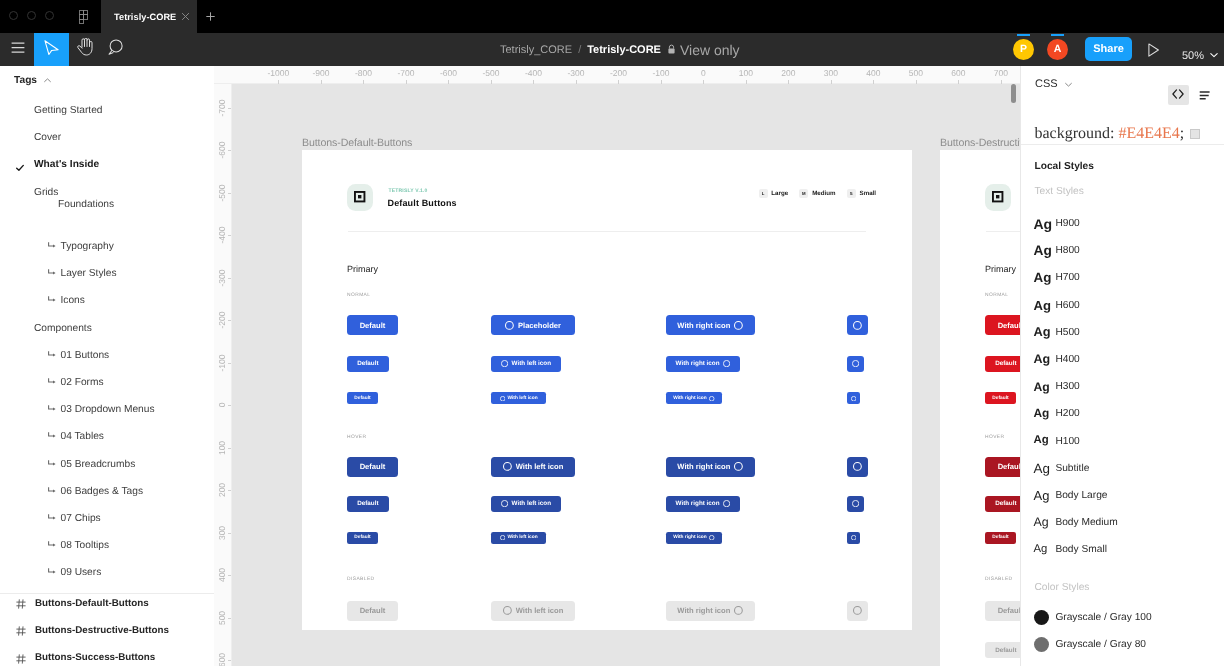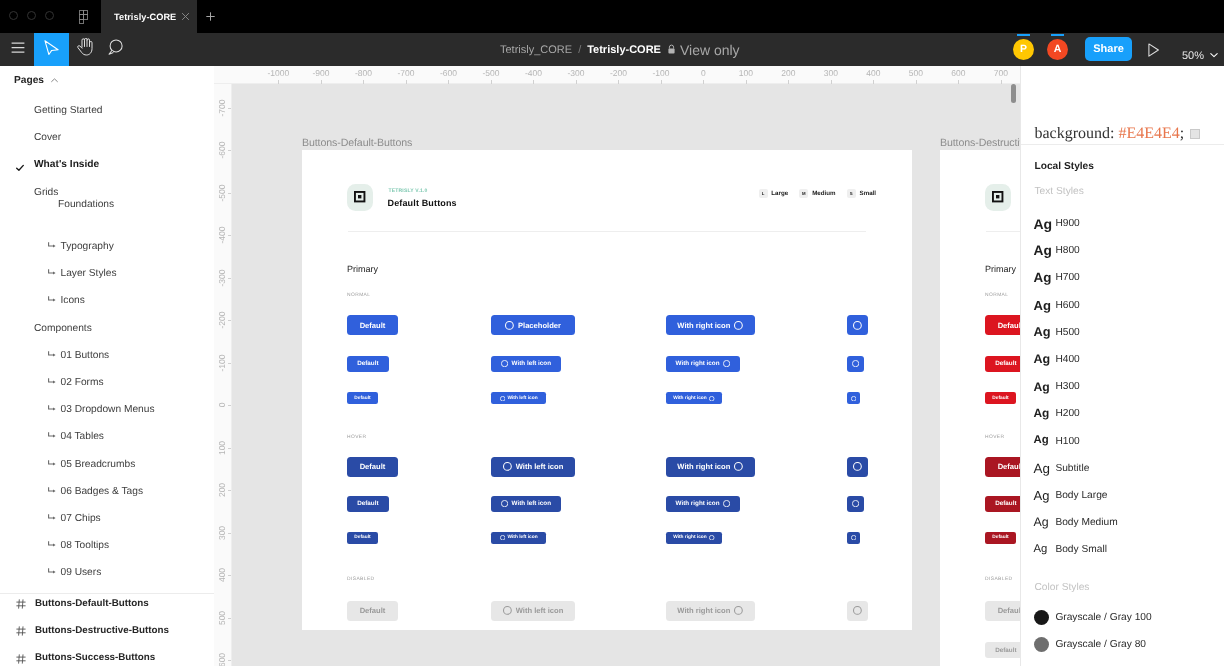--- a/index.html
+++ b/index.html
@@ -198,21 +198,21 @@
       <span>
         <svg width="10" height="10" viewBox="0 0 10 10">
             <path d="M1.8 3.6 L5 6.6 L8.2 3.6" fill="none" stroke="#fff" stroke-width="1.05" stroke-linecap="round" stroke-linejoin="round"></path>
           </svg>
       </span>
     </div>
   </div>
 
   <div class="sidebar">
     <div class="sb-head">
-      <span class="sb-head-t">Pages</span>
+      <span class="sb-head-t">Tags</span>
       <span class="sb-head-c">
         <svg width="9" height="9" viewBox="0 0 9 9">
             <path d="M1.6 5.6 L4.5 2.9 L7.4 5.6" fill="none" stroke="#888" stroke-width="1" stroke-linecap="round" stroke-linejoin="round"></path>
           </svg>
       </span>
     </div>
     <div id="pagelist">
         <div class="pg-row" style="top: 31px;">
           <span class="pg-label" style="margin-left:34px;">Getting Started</span>
         </div>
@@ -703,20 +703,42 @@
           </div>
           <div class="btn" style="background: rgb(231, 231, 231); color: rgb(154, 154, 154); height: 16.3px; border-radius: 3px; font-size: 6.3px; width: 41.8px; left: 45px; top: 492.4px;">
             <span>Default</span>
           </div>
         </div>
       </div>
     <div class="cv-scroll"></div>
   </div>
 
   <div class="panel">
+    <div class="pn-tabrow">
+      <span class="pn-css">CSS</span>
+      <span class="pn-chev">
+        <svg width="9" height="9" viewBox="0 0 9 9">
+            <path d="M1.6 3.4 L4.5 6.1 L7.4 3.4" fill="none" stroke="#888" stroke-width="1" stroke-linecap="round" stroke-linejoin="round"></path>
+          </svg>
+      </span>
+      <span class="pn-icbtn sel" id="codebtn" style="left: 146.7px; top: 19.4px;">
+        <span>
+        <svg width="12" height="10" viewBox="0 0 12 10">
+              <path d="M4.5 0.9 L0.9 5 L4.5 9.1 M7.5 0.9 L11.1 5 L7.5 9.1" fill="none" stroke="#1f1f1f" stroke-width="1.25" stroke-linecap="round" stroke-linejoin="round"></path>
+            </svg>
+        </span>
+      </span>
+      <span class="pn-icbtn" id="listbtn" style="left: 172.5px; top: 19.6px;">
+        <span>
+        <svg width="11" height="9" viewBox="0 0 11 9">
+              <path d="M0.7 0.9h9.9M0.7 4.4h9.0M0.7 7.7h6.0" stroke="#2b2b2b" stroke-width="1.5" stroke-linecap="butt"></path>
+            </svg>
+        </span>
+      </span>
+    </div>
     <div class="pn-code">
       <span>background</span><span>:</span>&nbsp;<span class="val">#E4E4E4</span><span>;</span>
       <span class="pn-swatch"></span>
     </div>
     <div class="pn-div" id="pndiv1" style="top: 78.3px;"></div>
     <div class="pn-sect" id="localstyles" style="top: 94.5px;">Local Styles</div>
     <div class="pn-sub" id="textstyles" style="top: 120px;">Text Styles</div>
     <div id="tslist">
         <div class="ts-row" style="top: 144px;">
           <span class="ts-ag" style="font-size:14px;font-weight:700">Ag</span>

